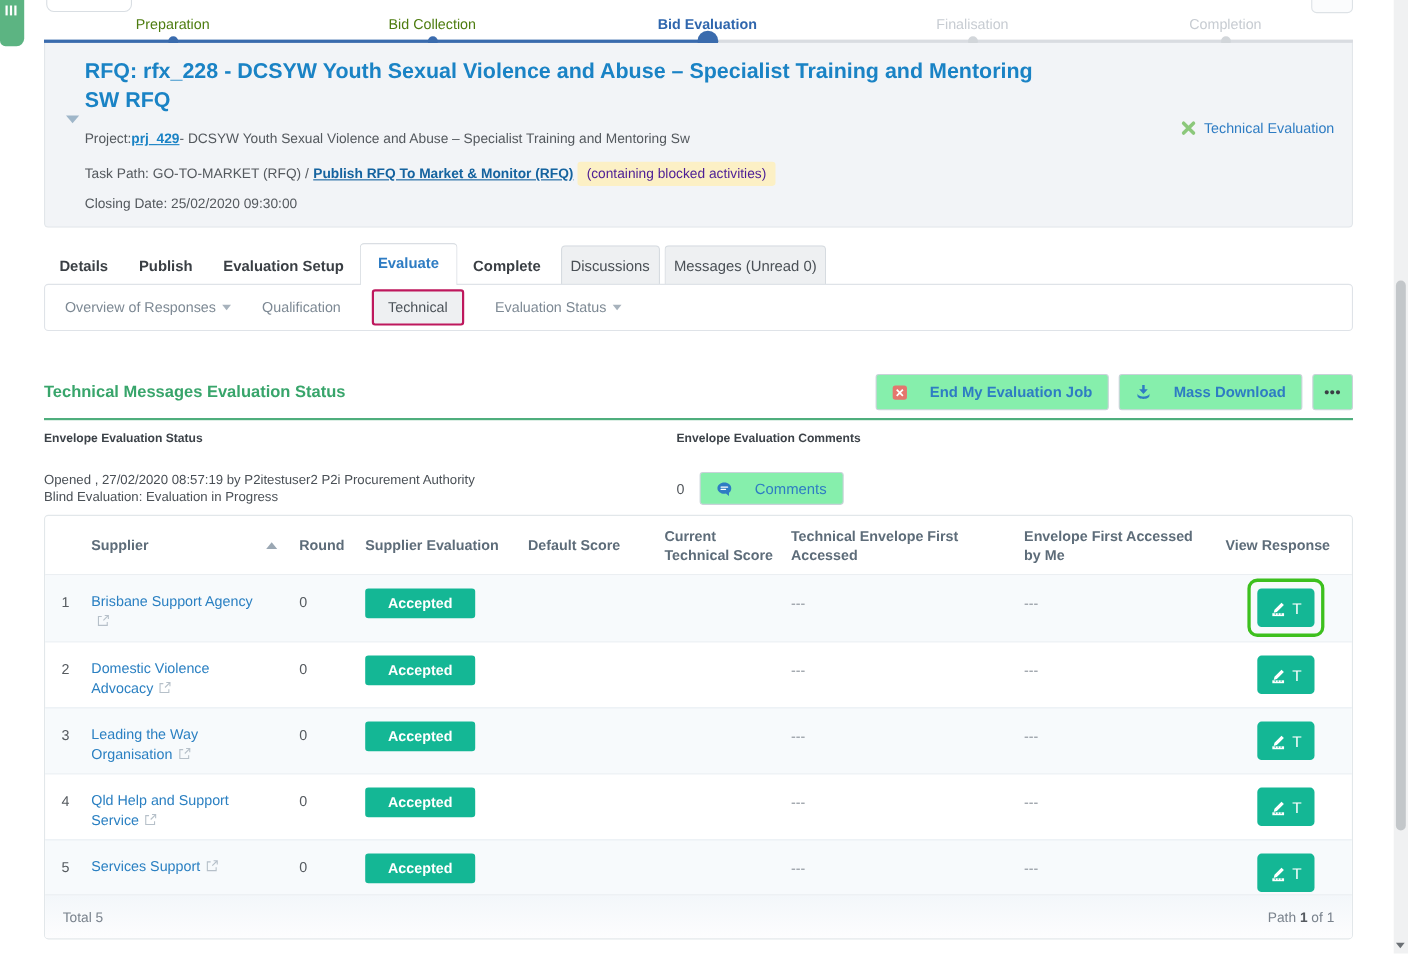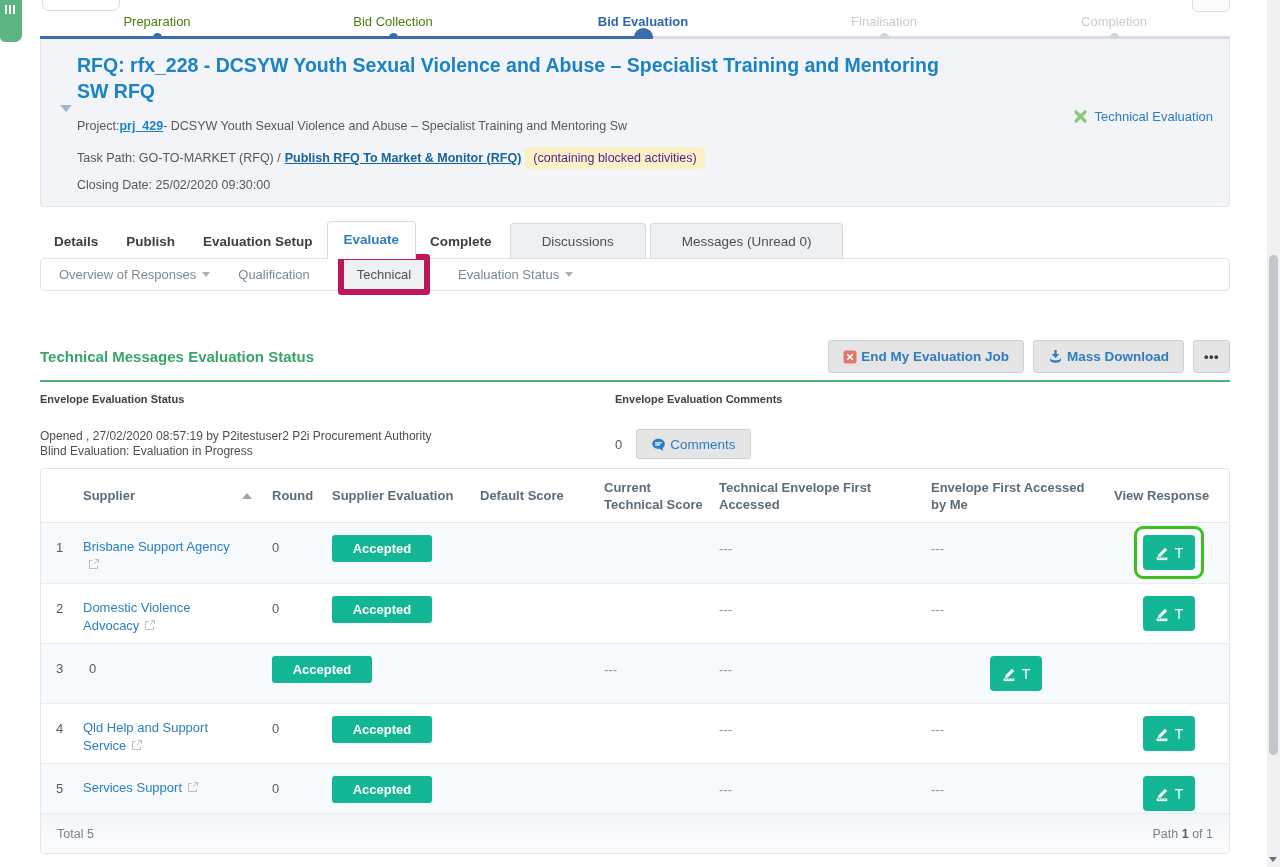--- a/index.html
+++ b/index.html
@@ -55,38 +55,38 @@
   .task-link { color:#15639f; font-weight:bold; }
   .warn-badge { display:inline-block; background:#fcf0c5; color:#4c1d95;
     padding:4px 8px; border-radius:3px; font-size:12.5px; }
 
   
   .tabs-row { position:absolute; left:40px; top:221px; height:38px; display:flex; align-items:flex-end; }
   .tab { font-size:13.5px; font-weight:bold; color:#3a3f44; padding:10px 14px; cursor:default;margin-top:20px; }
   .tab.active { background:#fff; color:#2e7cc3; border:1px solid #d6dbe0; border-bottom:0;
     border-radius:4px 4px 0 0; padding:10px 16px 12px; position:relative; z-index:3; }
   .tab.boxed { background:#eef0f2; color:#4a5056; font-weight:normal; border:1px solid #d6dbe0;
-    border-bottom:0; border-radius:4px 4px 0 0; padding:10px 31px; margin-left:4px; }
-
-  
-  .subtabs { position:absolute; left:40px; top:258px; width:1190px; height:33px;
+    border-bottom:0; border-radius:4px 4px 0 0; padding:10px 8px; margin-left:4px; }
+
+  
+  .subtabs { position:absolute; left:40px; top:258px; width:1190px; height:43px;
     background:#fff; border:1px solid #dfe3e8; border-radius:4px;
     display:flex; align-items:center; padding-left:18px; gap:28px; }
   .subtab { font-size:13px; color:#7d8994; display:flex; align-items:center; gap:6px; }
-  .subtab.chip { background:#eef0f2; border:6px solid #be185d; border-radius:3px;
+  .subtab.chip { background:#eef0f2; border:2px solid #be185d; border-radius:3px;
     padding:7px 13px; color:#4b5258; }
   .caret-down { width:0; height:0; border-left:4px solid transparent;
     border-right:4px solid transparent; border-top:5px solid #a7b2bc; }
 
   
   .section-row { position:absolute; left:40px; top:340px; width:1190px; height:33px; }
   .section-title { position:absolute; left:0; top:8px; font-size:15px; font-weight:bold; color:#38a56b; }
   .section-buttons { position:absolute; right:0; top:0; display:flex; gap:9px; }
-  .btn { height:33px; background:#e5e5e5; border:1px solid #c9d2d9; border-radius:3px;
-    display:flex; align-items:center; gap:4px; padding:0 14px;
+  .btn { height:33px; background:#86efac; border:1px solid #c9d2d9; border-radius:3px;
+    display:flex; align-items:center; gap:20px; padding:0 14px;
     font-size:13.5px; font-weight:bold; color:#2e7cc3; cursor:pointer; }
   .btn.square { width:37px; justify-content:center; padding:0; color:#3a3f44;
     font-size:13px; letter-spacing:0.5px; }
   .green-divider { position:absolute; left:40px; top:380px; width:1190px; height:2px; background:#4fae7d; }
 
   
   .status-block { position:absolute; left:40px; top:393px; width:1190px; }
   .status-col-left { position:absolute; left:0; top:0; }
   .status-col-right { position:absolute; left:575px; top:0; }
   .status-heading { font-size:11px; font-weight:bold; color:#3c4248; margin-bottom:24px; }
@@ -343,20 +343,28 @@
           <path stroke="#14b795" stroke-width="1" d="M6 14v1.6M9 14v1.6M12 14v1.6"></path>
         </svg>
         <span>T</span>
       </button>
     </span>
       </div>
   </div>
 
   <div class="grid trow stripe">
     <div class="td num">3</div>
+    <div class="td supplier">
+        <div class="supplier-inner">
+      <a class="slink" href="#">Leading the Way Organisation</a><span class="ext-icon"><svg width="12" height="12" viewBox="0 0 12 12" fill="none" stroke="#b6c0c9">
+              <path d="M4.5 2.5H1.5v8h8v-3"></path>
+              <path d="M6 6l4.5-4.5M7.2 1.5h3.3v3.3"></path>
+            </svg></span>
+    </div>
+      </div>
     <div class="td">0</div>
     <div class="td eval">
         <button class="accepted-btn">Accepted</button>
       </div>
     <div class="td"></div>
     <div class="td"></div>
     <div class="td dash">---</div>
     <div class="td dash">---</div>
     <div class="td vr">
         <span class="vr-wrap">

